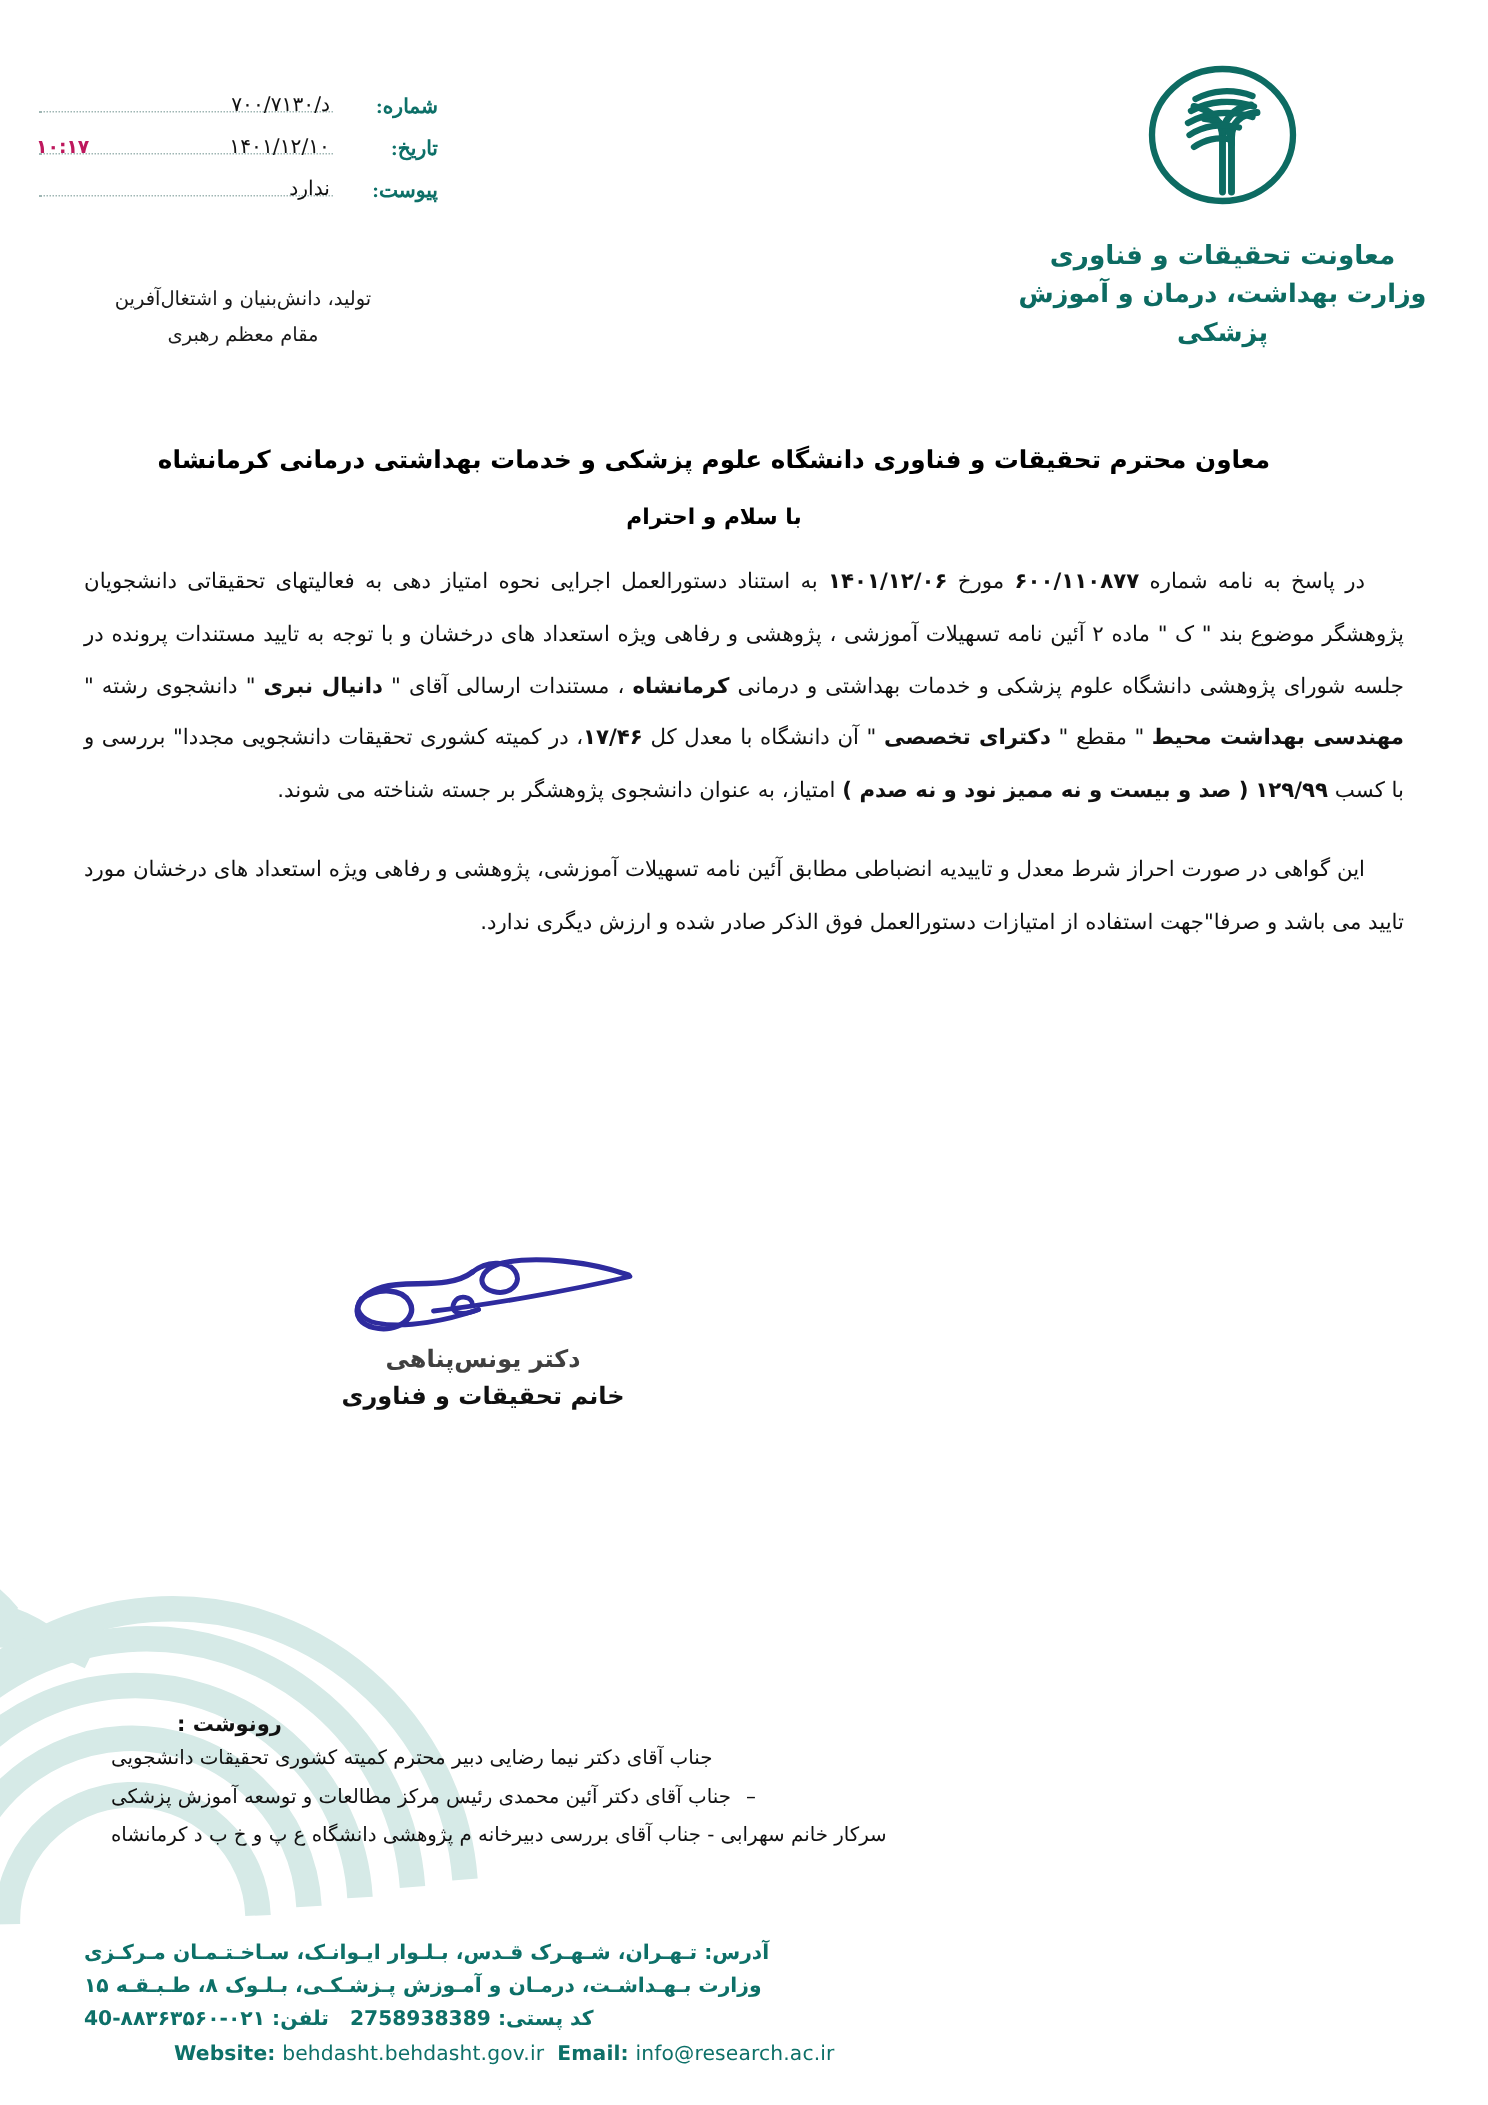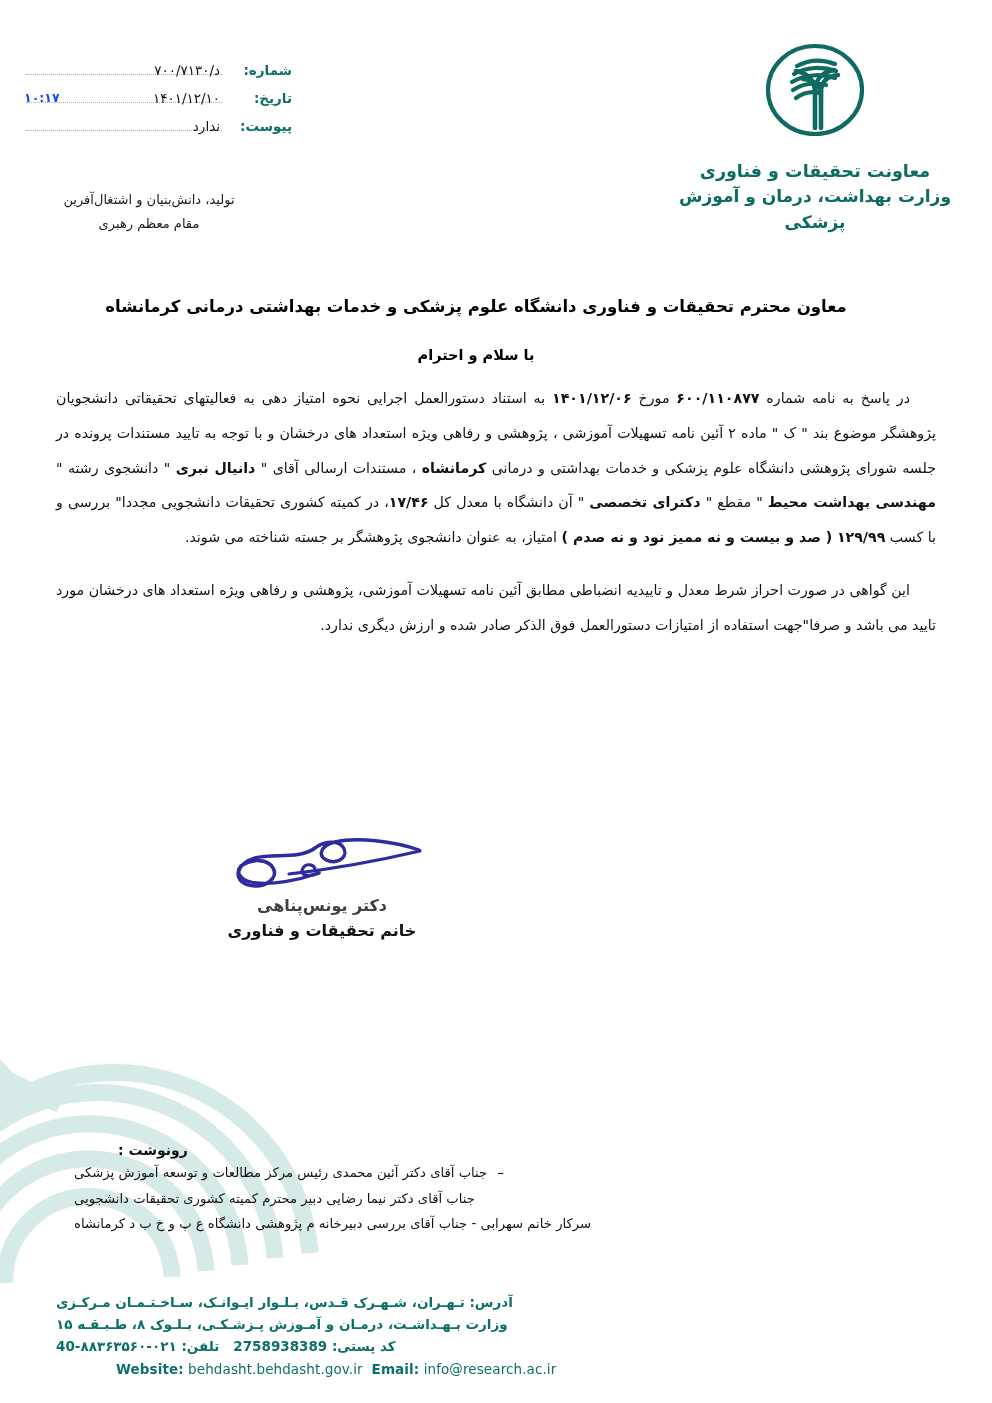--- a/index.html
+++ b/index.html
@@ -55,20 +55,21 @@
   }
   .meta-label {
     color: #0d7068;
     font-size: 13.5px;
     font-weight: bold;
     letter-spacing: 1.4px;
     width: 66px;
     text-align: justify;
     text-align-last: justify;
     flex: none;
+    font-family: Liberation Serif, serif;
   }
   .meta-dots {
     flex: 1;
     border-bottom: 1.5px dotted #9fb6b4;
     margin: 0 4px 4px 4px;
     height: 1px;
     position: relative;
   }
   .meta-value {
     position: absolute;
@@ -77,30 +78,30 @@
     font-size: 13.5px;
     color: #111;
     font-weight: normal;
     white-space: nowrap;
   }
   .meta-time {
     position: absolute;
     left: 2px;
     top: 0;
     font-size: 12.5px;
-    color: #1d4ed8;
+    color: #be185d;
     font-weight: bold;
     white-space: nowrap;
   }
 
   
   .slogan {
     position: absolute;
     top: 188px;
-    left: 4px;
+    left: 17px;
     width: 290px;
     text-align: center;
     direction: rtl;
     font-size: 13px;
     color: #1a1a1a;
     line-height: 1.85;
   }
 
   
   .logo-block {
@@ -136,21 +137,21 @@
     text-align: center;
     font-weight: bold;
     font-size: 16.5px;
     line-height: 2.0;
     margin-right: 40px;
   }
   .addressee .line1 { font-size: 16.5px; }
   .addressee .line2 { font-size: 16.5px; }
 
   .salutation {
-    margin-top: 24px;
+    margin-top: 14px;
     text-align: center;
     font-weight: bold;
     font-size: 14.5px;
     margin-right: 40px;
   }
 
   .para {
     margin-top: 18px;
     font-size: 14.2px;
     line-height: 2.45;
@@ -341,22 +342,22 @@
         <path d="M112 45 C100 50 92 47 96 40 C99 35 108 36 108 42" stroke-width="3.2"></path>
       </g>
     </svg>
     <div class="sig-name">دکتر یونس‌پناهی</div>
     <div class="sig-title">خانم تحقیقات و فناوری</div>
   </div>
 
   <div class="cc">
     <div class="cc-title">رونوشت :</div>
     <div class="cc-list">
+      <div class="cc-item rest"><span>جناب آقای دکتر نیما رضایی دبیر محترم کمیته کشوری تحقیقات دانشجویی</span></div>
       <div class="cc-item first"><span class="dash">–</span><span>جناب آقای دکتر آئین  محمدی رئیس مرکز مطالعات و توسعه آموزش پزشکی</span></div>
-      <div class="cc-item rest"><span>جناب آقای دکتر نیما رضایی دبیر محترم کمیته کشوری تحقیقات دانشجویی</span></div>
       <div class="cc-item rest"><span>سرکار خانم سهرابی - جناب آقای بررسی دبیرخانه م پژوهشی دانشگاه ع پ و خ ب د کرمانشاه</span></div>
     </div>
   </div>
 
   <div class="footer">
     <div class="footer-line"><span class="lbl">آدرس:</span><span> تـهـران، شـهـرک قـدس، بـلـوار ایـوانـک، سـاخـتـمـان مـرکـزی</span></div>
     <div class="footer-line">وزارت بـهـداشـت، درمـان و آمـوزش پـزشـکـی، بـلـوک ۸، طـبـقـه ۱۵</div>
     <div class="footer-line footer-contact"><span class="lbl">کد پستی:</span>&nbsp;<span>2758938389</span>&nbsp;&nbsp;&nbsp;<span class="lbl">تلفن:</span>&nbsp;<span>۰۲۱-۸۸۳۶۳۵۶۰-40</span></div>
     <div class="footer-web"><b>Website:</b>&nbsp;<span>behdasht.behdasht.gov.ir</span>&nbsp;&nbsp;<b>Email:</b>&nbsp;<span>info@research.ac.ir</span></div>
   </div>

